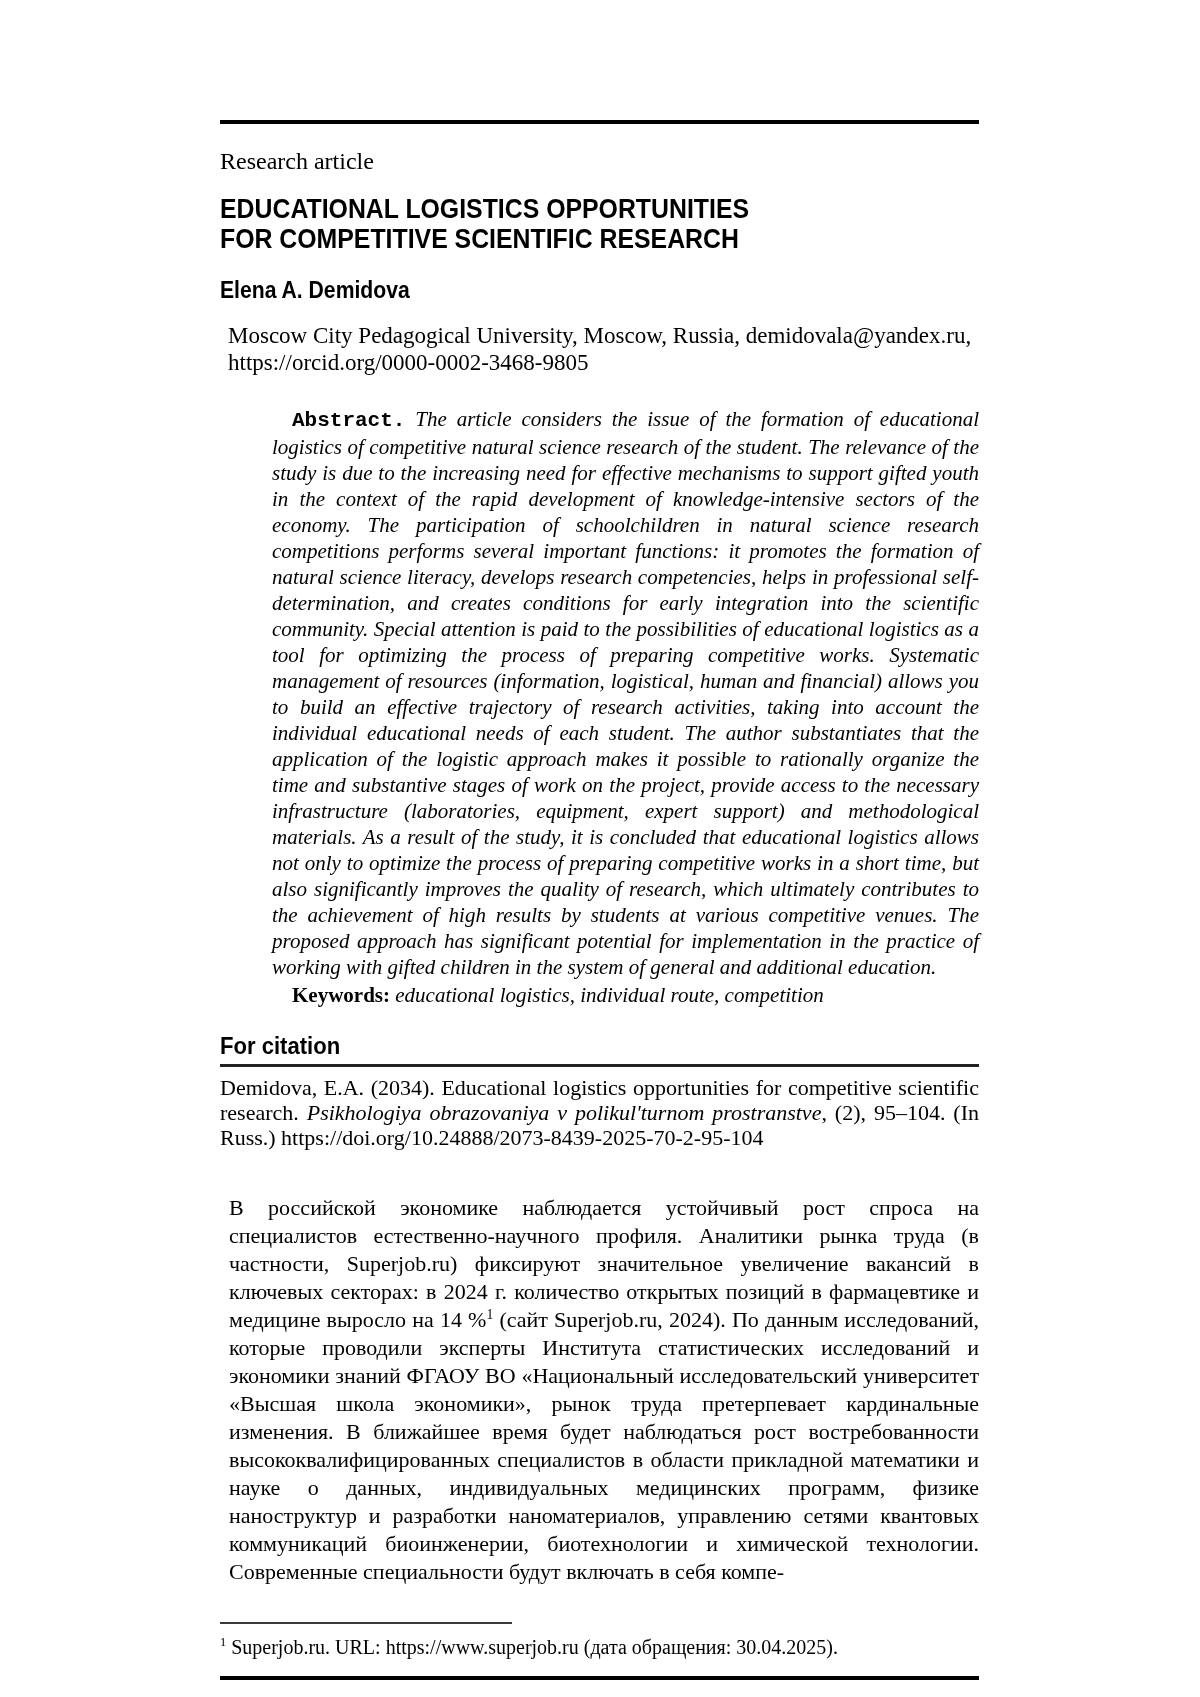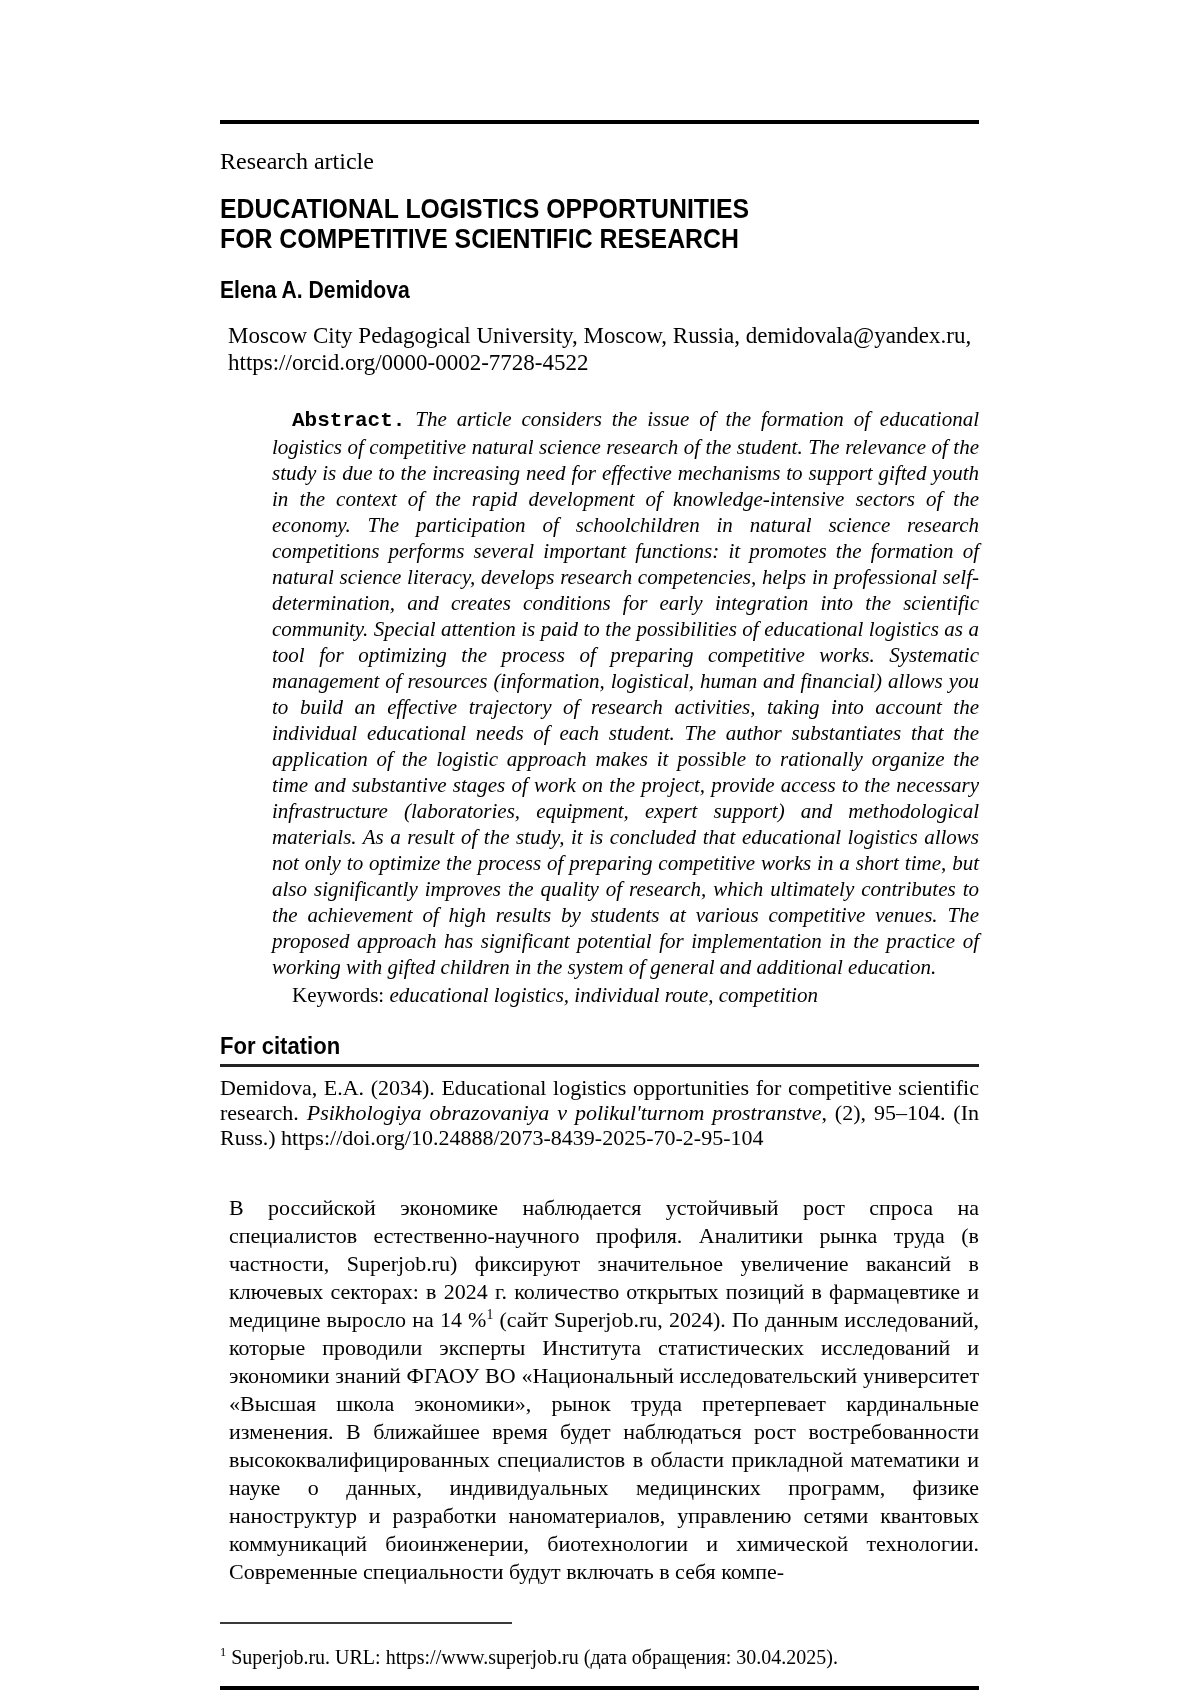--- a/index.html
+++ b/index.html
@@ -56,21 +56,21 @@
     font-weight: bold;
     font-family: Liberation Mono, monospace;
   }
   .keywords {
     margin: 2px 0 0 52px;
     font: italic 21px/26px "Liberation Serif", serif;
     text-indent: 20px;
   }
   .keywords .keywords-label {
     font-style: normal;
-    font-weight: normal;
+    font-weight: bold;
     text-align: center;
   }
   .citation-heading {
     margin: 24px 0 0 0;
     font: bold 24px/28px "Liberation Sans", sans-serif;
     transform: scaleX(0.92);
     transform-origin: 0 0;
     white-space: nowrap;
   }
   .citation-rule {
@@ -96,21 +96,21 @@
     line-height: 0;
     vertical-align: super;
   }
   .footnote-sep {
     margin-top: 36px;
     width: 292px;
     height: 2px;
     background: #3a3a3a;
   }
   .footnote {
-    margin: 20px 0 0 0;
+    margin: 10px 0 0 0;
     font: 20px/26px "Liberation Serif", serif;
   }
   .rule-bottom {
     margin-top: 16px;
     height: 4px;
     background: #000000;
   }
   .page-number {
     margin-top: 30px;
     text-align: center;
@@ -126,21 +126,21 @@
 
   <p class="article-type">Research article</p>
 
   <div class="title">
     <div>EDUCATIONAL LOGISTICS OPPORTUNITIES</div>
     <div>FOR COMPETITIVE SCIENTIFIC RESEARCH</div>
   </div>
 
   <p class="author">Elena A. Demidova</p>
 
-  <p class="affiliation"><span>Moscow City Pedagogical University, Moscow, Russia, demidovala@yandex.ru,</span><br><span>https://orcid.org/0000-0002-7728-4522</span></p>
+  <p class="affiliation"><span>Moscow City Pedagogical University, Moscow, Russia, demidovala@yandex.ru,</span><br><span>https://orcid.org/0000-0002-3468-9805</span></p>
 
   <p class="abstract"><span class="abstract-label">Abstract.</span><span> The article considers the issue of the formation of educational logistics of competitive natural science research of the student. The relevance of the study is due to the increasing need for effective mechanisms to support gifted youth in the context of the rapid development of knowledge-intensive sectors of the economy. The participation of schoolchildren in natural science research competitions performs several important functions: it promotes the formation of natural science literacy, develops research competencies, helps in professional self-determination, and creates conditions for early integration into the scientific community. Special attention is paid to the possibilities of educational logistics as a tool for optimizing the process of preparing competitive works. Systematic management of resources (information, logistical, human and financial) allows you to build an effective trajectory of research activities, taking into account the individual educational needs of each student. The author substantiates that the application of the logistic approach makes it possible to rationally organize the time and substantive stages of work on the project, provide access to the necessary infrastructure (laboratories, equipment, expert support) and methodological materials. As a result of the study, it is concluded that educational logistics allows not only to optimize the process of preparing competitive works in a short time, but also significantly improves the quality of research, which ultimately contributes to the achievement of high results by students at various competitive venues. The proposed approach has significant potential for implementation in the practice of working with gifted children in the system of general and additional education.</span></p>
 
   <p class="keywords"><span class="keywords-label">Keywords:</span><span> educational logistics, individual route, competition</span></p>
 
   <p class="citation-heading">For citation</p>
 
   <div class="citation-rule"></div>
 
   <p class="citation"><span>Demidova, E.A. (2034). Educational logistics opportunities for competitive scientific research. </span><span class="journal">Psikhologiya obrazovaniya v polikul'turnom prostranstve</span><span>, (2), 95–104. (In Russ.) https://doi.org/10.24888/2073-8439-2025-70-2-95-104</span></p>

